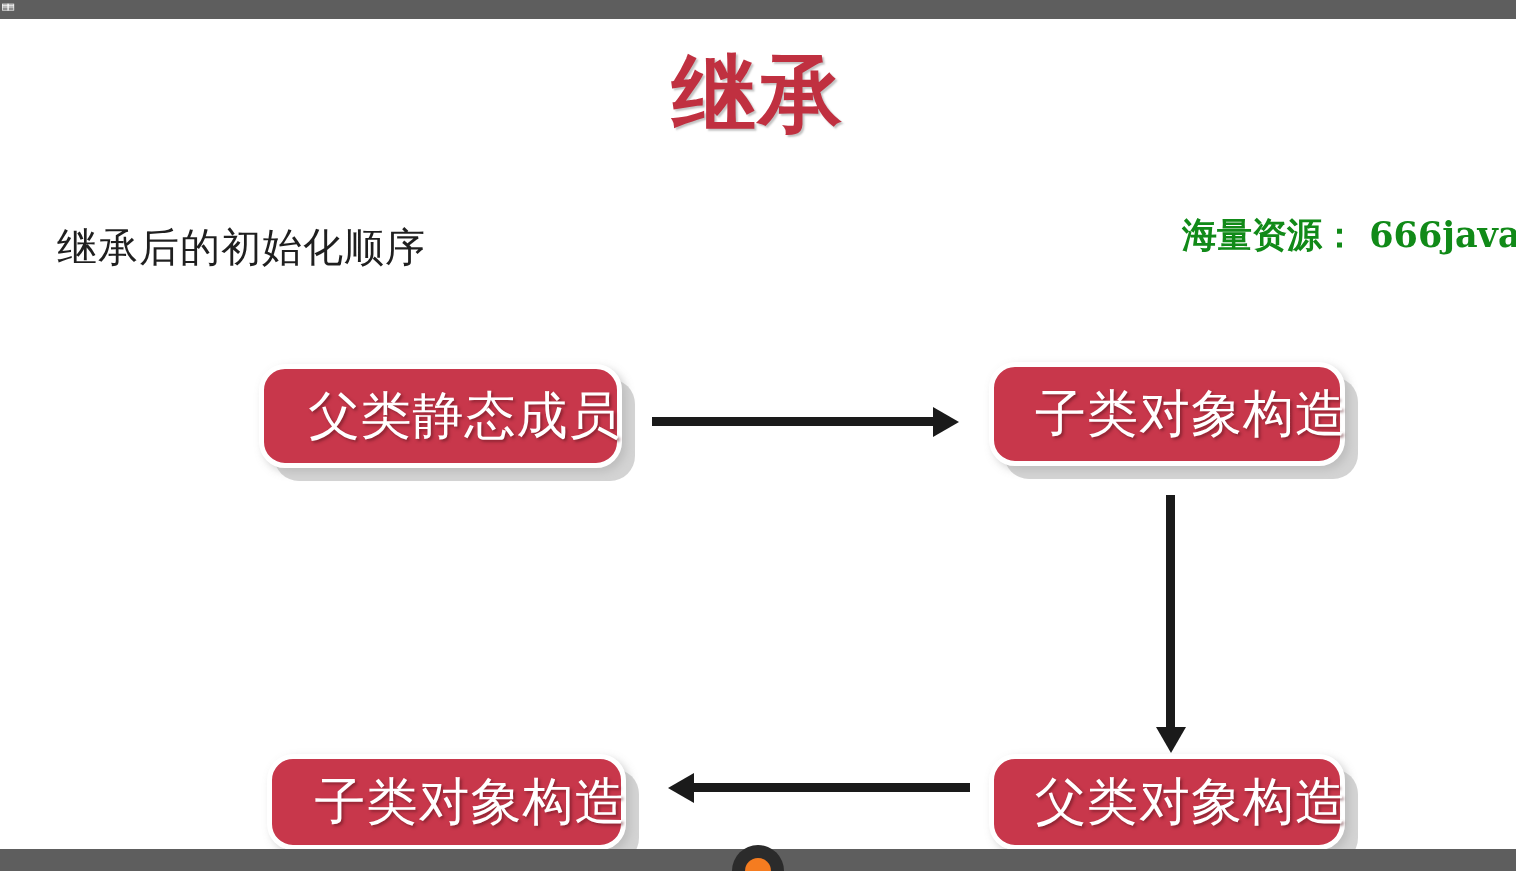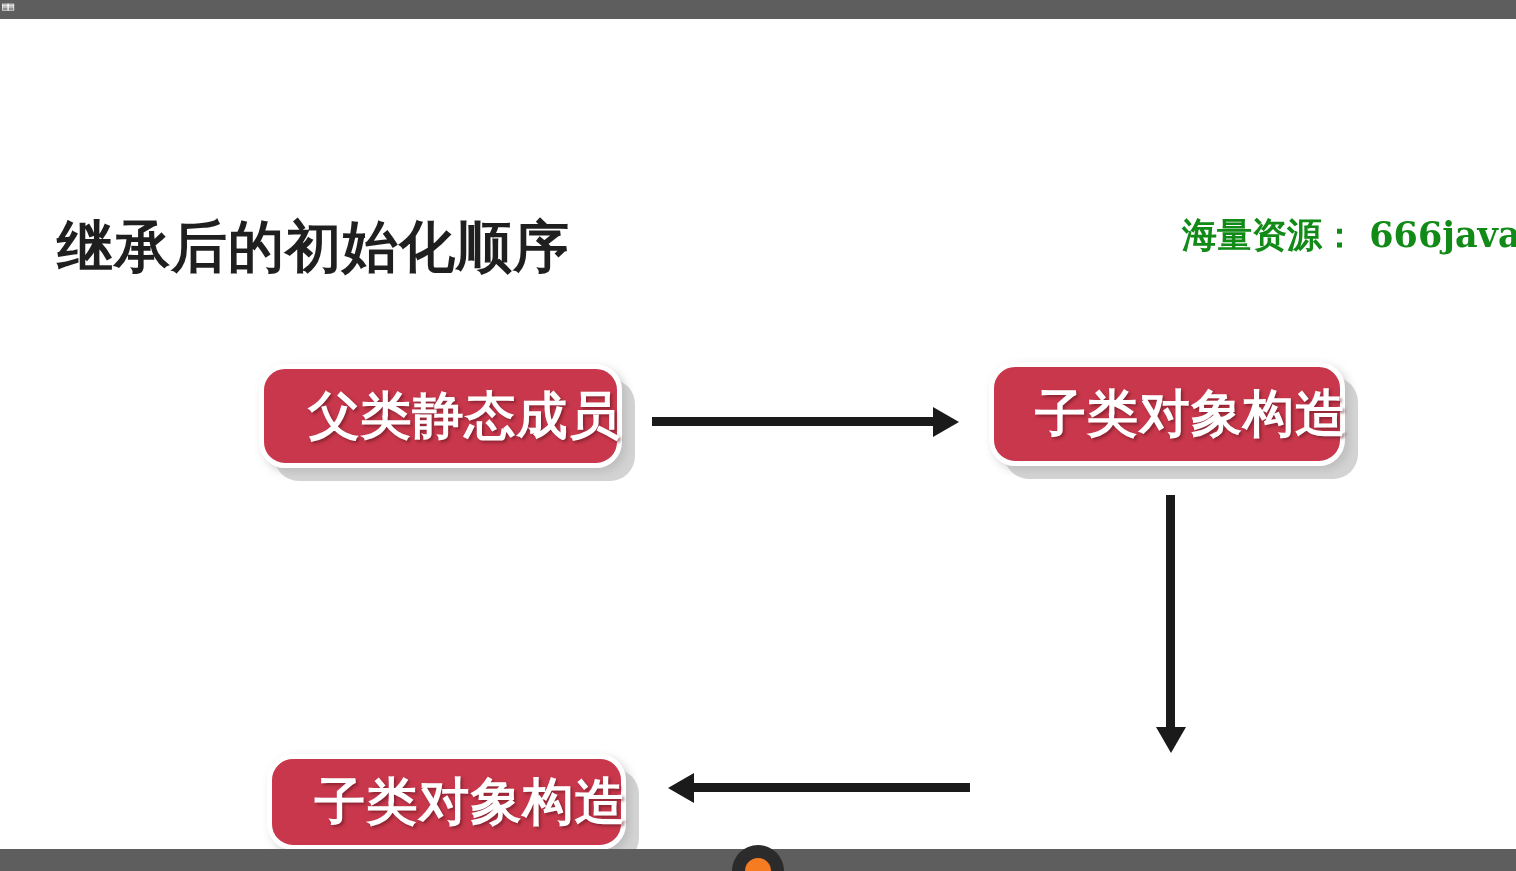--- a/index.html
+++ b/index.html
@@ -93,23 +93,23 @@
     letter-spacing: 2px;
     text-shadow: 2px 2px 2px rgba(120,120,120,0.45);
     white-space: nowrap;
   }
 
   .slide-subtitle {
     position: absolute;
     left: 57px;
     top: 193px;
     color: #1f1f1f;
-    font-size: 56px;
+    font-size: 40px;
     line-height: 70px;
-    font-weight: bold;
+    font-weight: normal;
     letter-spacing: 1px;
     white-space: nowrap;
   }
 
   .promo-text {
     position: absolute;
     left: 1182px;
     top: 194px;
     color: #118a18;
     font-family: "DejaVu Serif", "Liberation Serif", serif;
@@ -129,21 +129,21 @@
     box-shadow: 14px 14px 0 -1px rgba(175,175,175,0.55),
                 4px 4px 8px rgba(120,120,120,0.35);
     display: flex;
     align-items: center;
     justify-content: center;
   }
   .flow-box-label {
     color: #ffffff;
     font-size: 51px;
     line-height: 56px;
-    font-weight: bold;
+    font-weight: normal;
     letter-spacing: 1px;
     white-space: nowrap;
     text-shadow: 2px 2px 3px rgba(90,20,30,0.55);
     margin-left: 48px;
   }
 
   #box-parent-static { left: 259px; top: 345px;  width: 363px; height: 104px; }
   #box-child-static  { left: 989px; top: 343px;  width: 356px; height: 104px; }
   #box-child-ctor    { left: 267px; top: 735px;  width: 359px; height: 96px; align-items: center;  }
   #box-parent-ctor   { left: 989px; top: 735px;  width: 356px; height: 96px;  }
@@ -214,33 +214,37 @@
 <body>
 
 <div class="viewport">
 
   <div class="player-top-bar">
     <div class="player-top-glyph">▤▤</div>
   </div>
 
   <div class="slide">
 
+    <div class="slide-title">继承</div>
 
     <div class="slide-subtitle">继承后的初始化顺序</div>
 
     <div class="promo-text">海量资源： 666java.c</div>
 
     <div class="flow-box" id="box-parent-static">
       <span class="flow-box-label">父类静态成员</span>
     </div>
 
     <div class="flow-box" id="box-child-static">
       <span class="flow-box-label">子类对象构造</span>
     </div>
 
+    <div class="flow-box" id="box-parent-ctor">
+      <span class="flow-box-label">父类对象构造</span>
+    </div>
 
     <div class="flow-box" id="box-child-ctor">
       <span class="flow-box-label">子类对象构造</span>
     </div>
 
     <div class="arrow-h right" id="arrow-top"></div>
     <div class="arrow-v down" id="arrow-right"></div>
     <div class="arrow-h left" id="arrow-bottom"></div>
 
     <div class="watermark">CSDN @Yolanda_2022</div>

